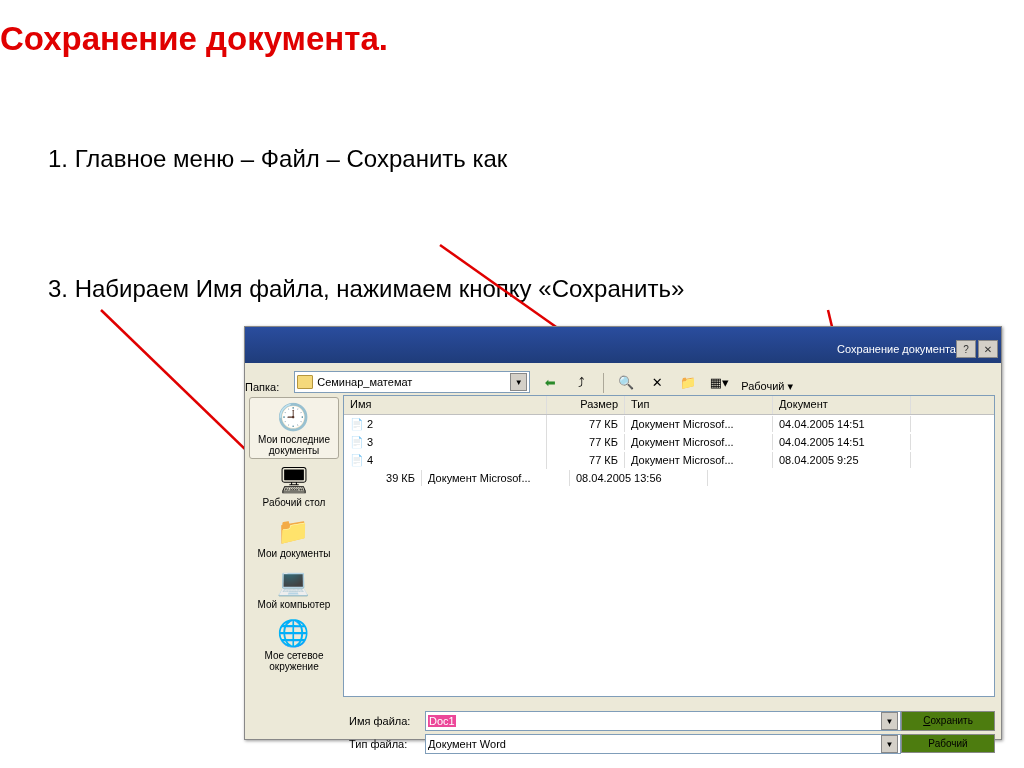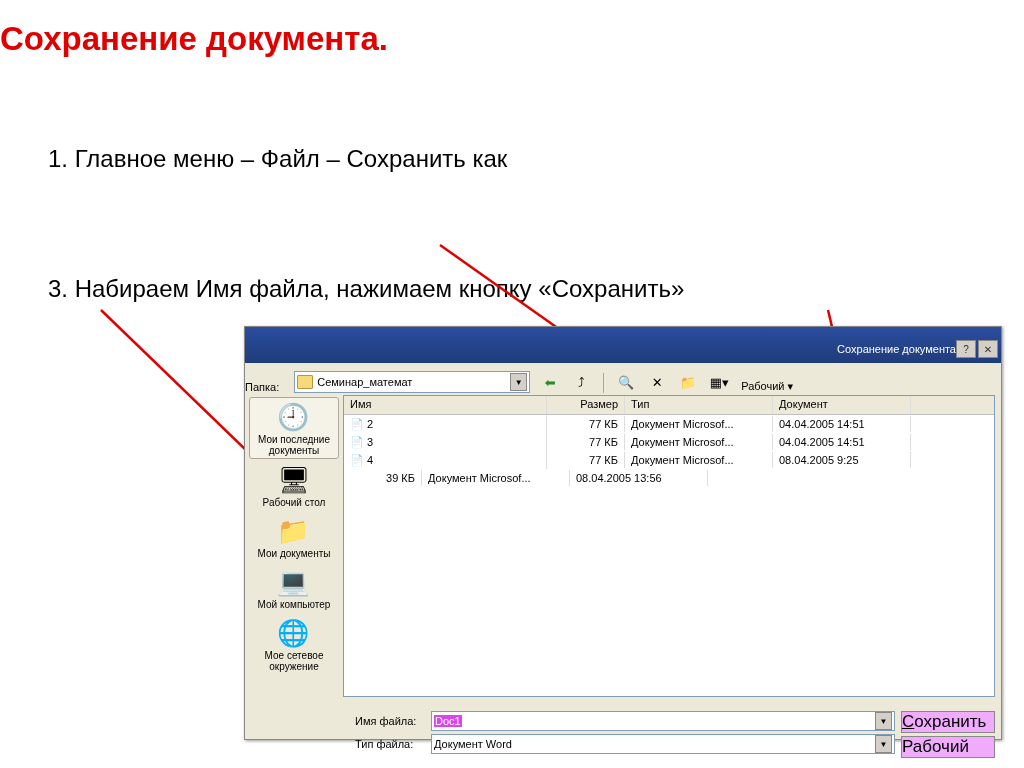--- a/index.html
+++ b/index.html
@@ -23,29 +23,29 @@
 .places{width:98px;background:#ece9d8;display:flex;flex-direction:column;align-items:center;padding-top:4px;gap:2px}
 .place{width:88px;display:flex;flex-direction:column;align-items:center;font-size:10px;text-align:center;cursor:pointer;padding:2px 0}
 .place.sel{border:1px solid #aca899;background:#f5f2e7;border-radius:3px}
 .pico{width:34px;height:34px;display:flex;align-items:center;justify-content:center;font-size:26px}
 .filepane{flex:1;background:#fff;border:1px solid #7f9db9;margin:2px 6px 12px 0;font-size:11px;overflow:hidden}
 .fh{display:flex;background:#ece9d8;border-bottom:1px solid #c0c0c0;height:18px}
 .fh>div,.fr>div{border-right:1px solid #ddd;padding:2px 6px;overflow:hidden;white-space:nowrap}
 .c-name{width:190px}.c-size{width:65px;text-align:right}.c-type{width:135px}.c-date{width:125px}
 .fr{display:flex;height:18px;align-items:center}
 .fico{width:14px;height:14px;display:inline-flex;align-items:center;justify-content:center;margin-right:3px;font-size:11px;color:#2a5cab}
-.bottom{height:42px;display:flex;padding:2px 6px;gap:6px}
+.bottom{height:42px;display:flex;padding:2px 6px;}
 .bfields{flex:1;display:flex;flex-direction:column;gap:3px}
 .brow{display:flex;align-items:center;gap:6px}
 .blbl{width:70px;font-size:11px;text-align:left}
 .binput{flex:1;height:18px;background:#fff;border:1px solid #7f9db9;display:flex;align-items:center;padding:0 2px;font-size:11px}
-.binput .sel{background:#d946ef;color:#fff;padding:0 1px}
+.binput .sel{background:#ec4899;color:#fff;padding:0 1px}
 .binput .dd-arr{margin-left:auto}
 .bbtns{width:94px;display:flex;flex-direction:column;gap:3px}
-.btn{height:20px;background:#f0abfc;border:1px solid #888;font-size:17px;display:flex;align-items:center;justify-content:flex-start;cursor:pointer}
+.btn{height:20px;background:#4d7c0f;border:1px solid #888;font-size:10px;display:flex;align-items:center;justify-content:center;cursor:pointer}
 .btn u{text-decoration:underline}
 svg.arrow{position:absolute;pointer-events:none}
 </style>
 </head>
 <body>
 <div class="slide">
 
 <div class="title">Сохранение документа.</div>
 <div class="step step1">1. Главное меню – Файл – Сохранить как</div>
 <div class="step step3">3. Набираем Имя файла, нажимаем кнопку «Сохранить»</div>

